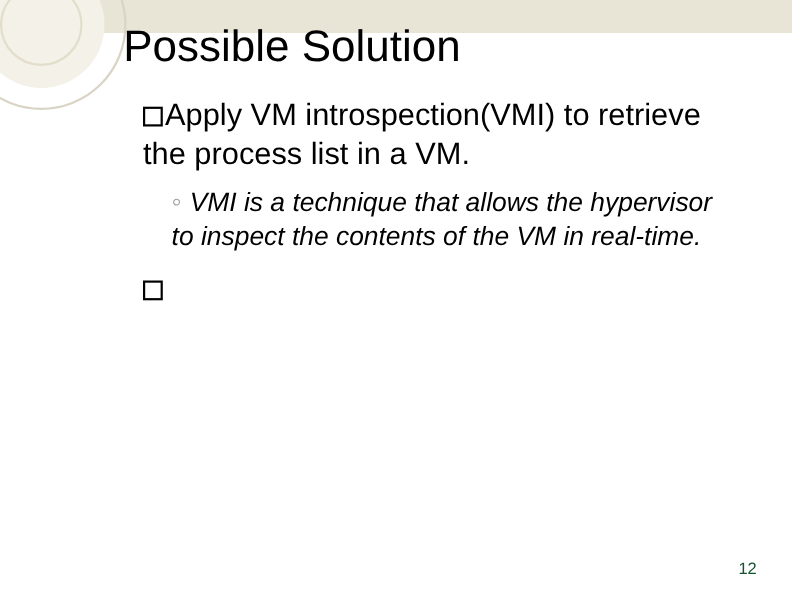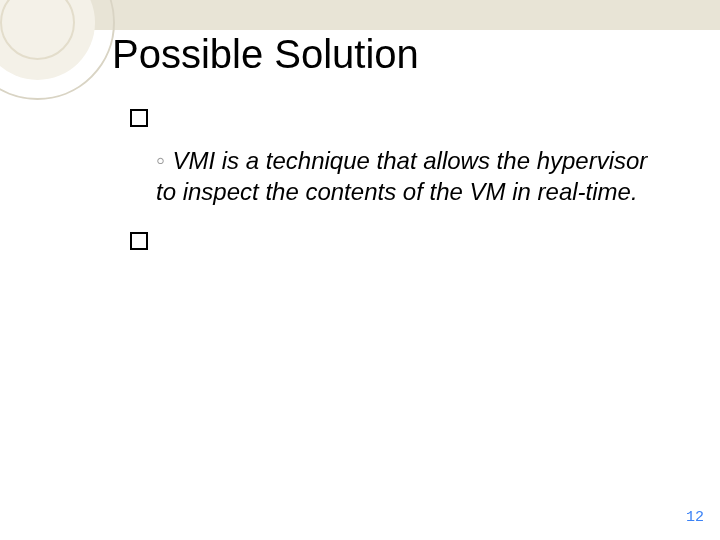--- a/index.html
+++ b/index.html
@@ -56,21 +56,21 @@
     border: 2px solid #e3ddcb;
     background: transparent;
   }
   .content {
     position: absolute;
     left: 0;
     top: 0;
     width: 720px;
     height: 540px;
     z-index: 2;
-    padding: 32px 56px 0 112px;
+    padding: 20px 56px 0 112px;
     box-sizing: border-box;
   }
   h1.title {
     margin: 0 0 22px 0;
     font-size: 40px;
     font-weight: 400;
     letter-spacing: 0;
     color: #000;
   }
   .body {
@@ -102,46 +102,45 @@
     font-size: 26px;
   }
   .sub-text {
     font-style: italic;
   }
   .italic {
     font-style: italic;
   }
   .page-number {
     position: absolute;
-    right: 16px;
+    right: 32px;
     bottom: 14px;
     font-size: 15px;
-    color: #3b82f6;
+    color: #14532d;
     z-index: 3;
-    font-family: Liberation Mono, monospace;
   }
 </style>
 </head>
 <body>
 
 <div class="slide">
 
   <div class="deco-strip"></div>
   <div class="deco-circle outer"></div>
   <div class="deco-circle mid"></div>
   <div class="deco-circle inner"></div>
 
   <div class="content">
 
     <h1 class="title">Possible Solution</h1>
 
     <div class="body">
 
       <p class="bullet-main">
-        <span class="bullet-mark"></span>
+        <span class="bullet-mark"></span><span>Apply VM introspection(VMI) to retrieve the process list in a VM.</span>
       </p>
 
       <p class="sub-bullet">
         <span class="sub-mark">◦ </span><span class="sub-text">VMI is a technique that allows the hypervisor to inspect the contents of the VM in real-time.</span>
       </p>
 
 
       <p class="bullet-main">
         <span class="bullet-mark"></span>
       </p>

